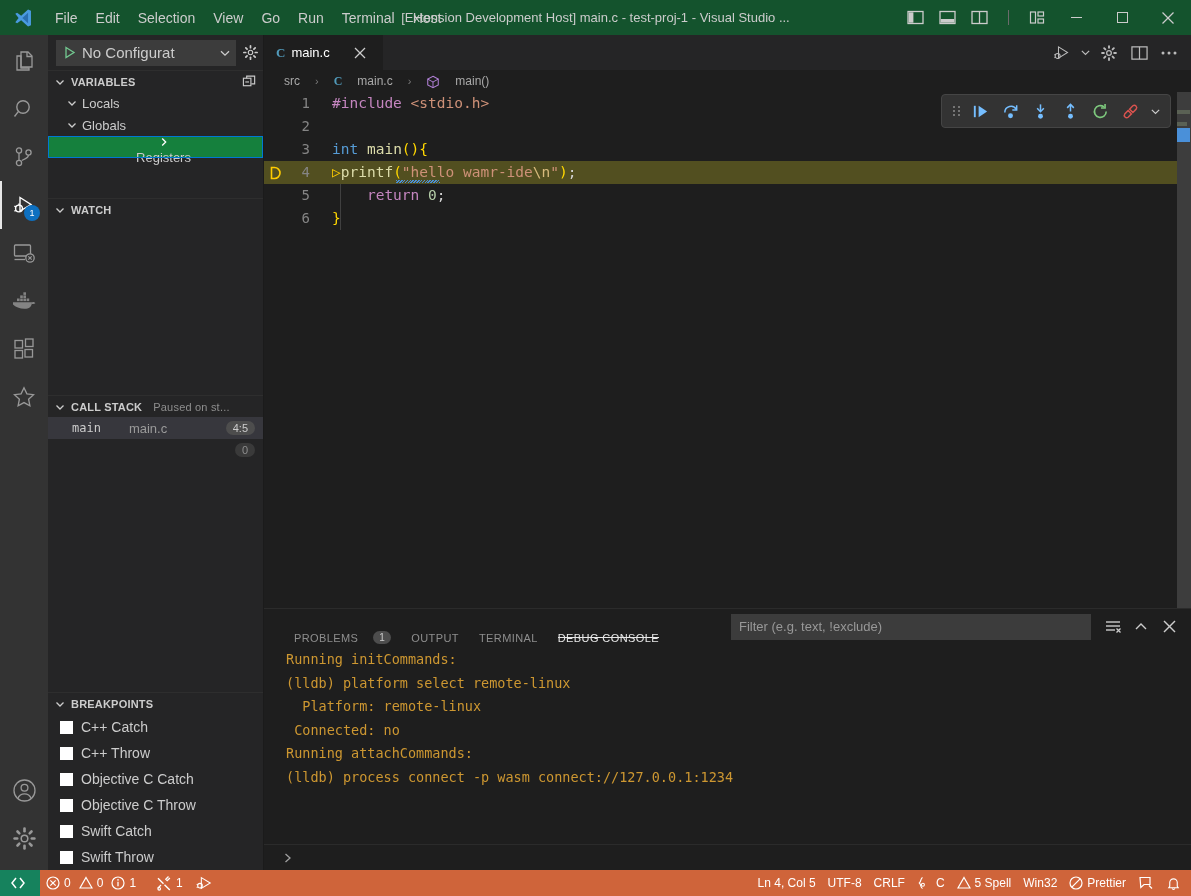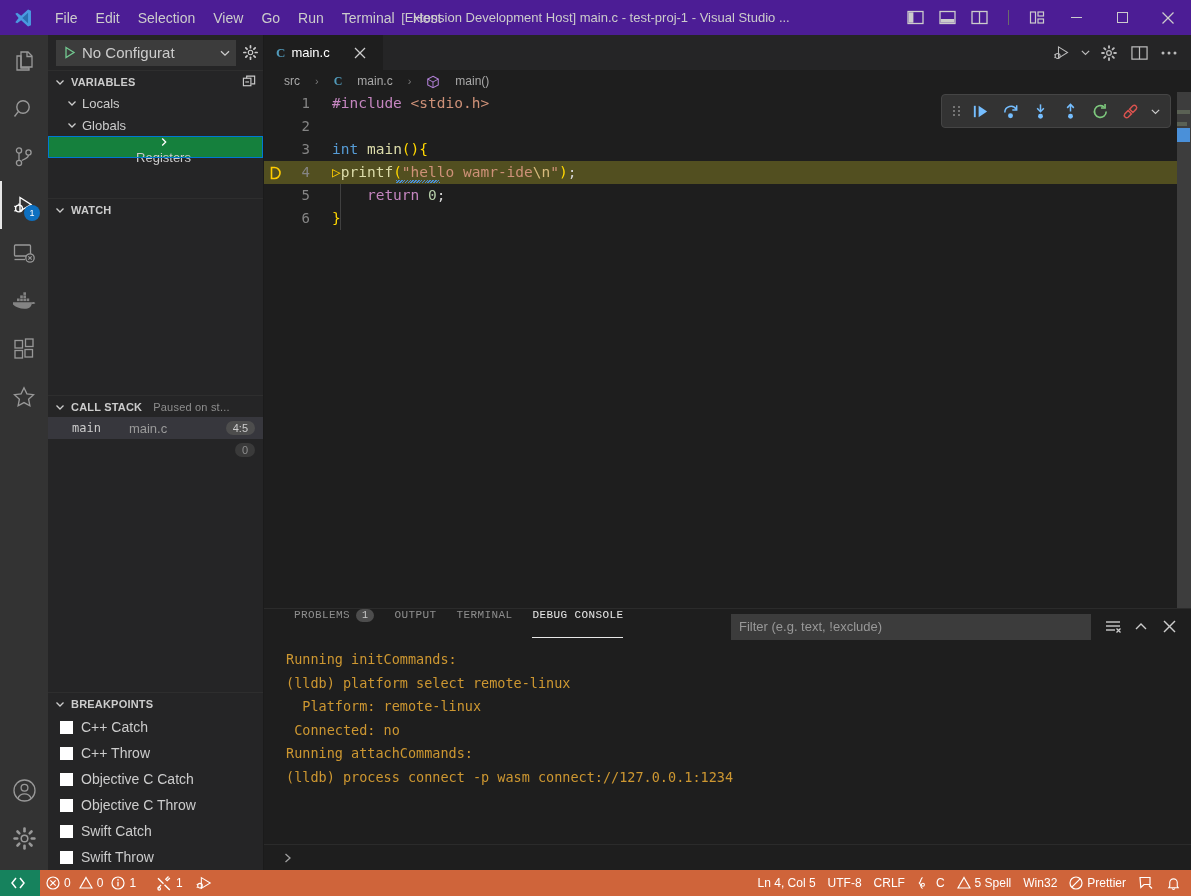--- a/index.html
+++ b/index.html
@@ -7,21 +7,21 @@
     width: 1191px; height: 896px;
     background: #1e1e1e;
     font-family: "Liberation Sans", sans-serif;
     overflow: hidden;
     color: #cccccc;
   }
   .app { position: relative; width: 1191px; height: 896px; display: flex; flex-direction: column; }
 
   
   .titlebar {
-    height: 35px; background: #4c1d95; display: flex; align-items: center;
+    height: 35px; background: #14532d; display: flex; align-items: center;
     flex: 0 0 35px; position: relative;
   }
   .vscode-logo { width: 46px; display: flex; align-items: center; justify-content: center; }
   .menu { display: flex; align-items: center; gap: 0px; }
   .menu-item {
     font-size: 14px; color: #cccccc; padding: 4px 9px; line-height: 18px; cursor: default;
   }
   .title-center {
     position: absolute; left: 0; right: 0; text-align: center;
     font-size: 13px; color: #cccccc; pointer-events: none;
@@ -184,21 +184,21 @@
   .mm-line { height: 4px; margin-bottom: 2px; }
 
   
   .panel {
     height: 262px; flex: 0 0 262px; background: #1e1e1e; border-top: 1px solid #2b2b2b;
     display: flex; flex-direction: column;
   }
   .panel-tabs { height: 35px; display: flex; align-items: center; padding-left: 20px; gap: 0; }
   .ptab {
     font-size: 11px; letter-spacing: .4px; color: #8e8e8e; padding: 0 10px; height: 35px;
-    display: flex; align-items: flex-start; gap: 6px; position: relative; text-transform: uppercase; font-family: Liberation Mono, monospace;
+    display: flex; align-items: flex-end; gap: 15px; position: relative; text-transform: uppercase;
   }
   .ptab.active { color: #e7e7e7; }
   .ptab.active::after {
     content: ""; position: absolute; left: 10px; right: 10px; bottom: 6px; height: 1px; background: #e7e7e7;
   }
   .ptab-badge {
     background: #4d4d4d; color: #cccccc; border-radius: 9px; font-size: 10px; padding: 1px 6px;
     min-width: 17px; text-align: center;
   }
   .panel-actions { margin-left: auto; display: flex; align-items: center; gap: 4px; padding-right: 10px; }

